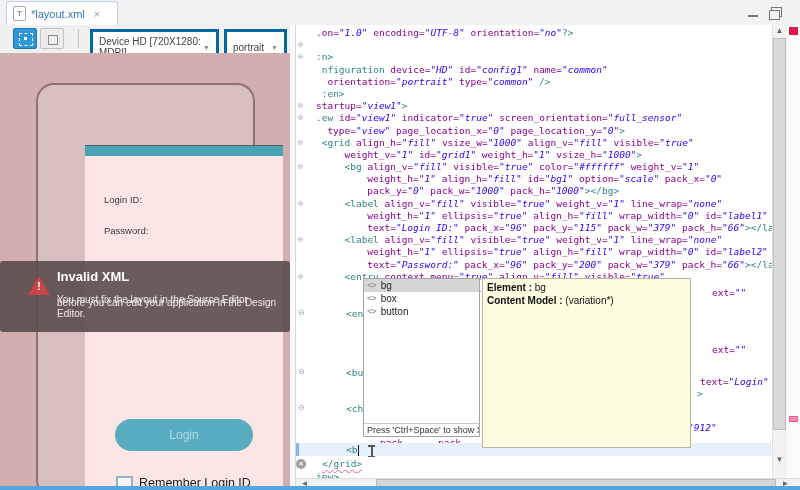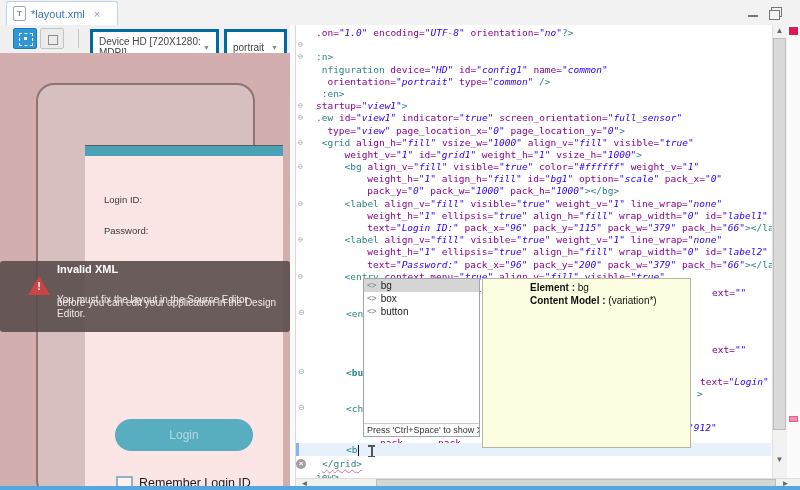--- a/index.html
+++ b/index.html
@@ -49,21 +49,21 @@
             font-size:12px;color:#b3d9e2;}
   #cbx{position:absolute;left:31px;top:331px;width:13px;height:13px;background:#fdf2f2;
        border:2px solid #8fb3cb;box-sizing:content-box;}
   #cbxlbl{position:absolute;left:54px;top:331px;font-size:12.5px;color:#1c1c1c;}
   
   #overlay{position:absolute;left:0;top:208px;width:290px;height:71px;background:rgba(90,77,75,0.9);
            border-radius:3px;}
   #warn{position:absolute;left:28px;top:15px;width:22px;height:19px;background:#c94444;
         clip-path:polygon(50% 0,100% 100%,0 100%);}
   #warn span{position:absolute;left:0;top:4px;width:22px;text-align:center;font-size:11px;color:#fff;font-weight:bold;}
-  #ov-title{position:absolute;left:57px;top:2px;font-size:11px;font-weight:bold;color:#fff;}
+  #ov-title{position:absolute;left:57px;top:8px;font-size:13px;font-weight:bold;color:#fff;}
   .ov-line{position:absolute;left:57px;font-size:10px;color:#f2e9e9;}
   #ov-l1{top:24px;margin-top:9px;} #ov-l2{top:36px;}
   
   #sash{position:absolute;left:290px;top:25px;width:6px;height:461px;background:#fafafa;border-right:1px solid #d8d8d8;box-sizing:border-box;}
   
   #right{position:absolute;left:296px;top:25px;width:504px;height:461px;background:#fff;overflow:hidden;}
   #code{position:absolute;left:0;top:2px;width:478px;}
   .code-line{position:relative;height:12.2px;line-height:12.2px;white-space:pre;
              font-family:"DejaVu Sans Mono",monospace;font-size:9.5px;color:#333;padding-left:20px;}
   .fold{position:absolute;left:2px;top:0;font-size:8px;color:#8fa3b0;line-height:12.2px;}
@@ -86,21 +86,21 @@
          border:1px solid #9fa6ad;box-sizing:border-box;z-index:5;}
   .pitem{height:13px;line-height:13px;font-size:10px;color:#222;display:flex;align-items:center;gap:4px;padding:0 3px;}
   .pitem.sel{background:#d6d6d6;}
   .pitem .ticon{font-family:"DejaVu Sans Mono",monospace;font-size:8px;color:#7c8a96;}
   #pfooter{position:absolute;left:0;bottom:0;width:100%;height:13px;border-top:1px solid #c9c9c9;
            background:#fff;font-size:9px;color:#333;line-height:13px;padding:0 3px;box-sizing:border-box;
            white-space:nowrap;overflow:hidden;}
   #tooltip{position:absolute;left:186px;top:253px;width:209px;height:170px;background:#fdfde1;
            border:1px solid #b6b6a0;box-sizing:border-box;z-index:5;padding:2px 4px;font-size:10px;color:#111;}
   #tooltip .b{font-weight:bold;}
-  #tooltip div{line-height:13px;margin-left:43px;}
+  #tooltip div{line-height:13px;}
   
   #vtrack{position:absolute;left:476px;top:0;width:15px;height:453px;background:#f2f2f2;border-left:1px solid #e0e0e0;}
   #vthumb{position:absolute;left:477px;top:13px;width:13px;height:392px;background:#dadada;border:1px solid #bdbdbd;box-sizing:border-box;}
   .sarrow{position:absolute;font-size:8px;color:#666;width:15px;text-align:center;}
   #v-up{left:476px;top:1px;} #v-down{left:476px;top:430px;}
   #ruler{position:absolute;left:491px;top:0;width:13px;height:453px;background:#fbfbfb;}
   #mark-red{position:absolute;left:493px;top:2px;width:9px;height:8px;background:#e01950;}
   #mark-pink{position:absolute;left:493px;top:391px;width:9px;height:6px;background:#f48fb1;border:1px solid #e85c8f;box-sizing:border-box;}
   #htrack{position:absolute;left:0px;top:453px;width:504px;height:11px;background:#f0f0f0;border-top:1px solid #ddd;}
   #hthumb{position:absolute;left:80px;top:454px;width:400px;height:9px;background:#d6d6d6;border:1px solid #bdbdbd;box-sizing:border-box;}
@@ -192,21 +192,21 @@
         <div class="code-line"><span style="margin-left:51.300000000000004px"><span class="tk-a">weight_h=</span><span class="tk-v">"1"</span> <span class="tk-a">ellipsis=</span><span class="tk-v">"true"</span> <span class="tk-a">align_h=</span><span class="tk-v">"fill"</span> <span class="tk-a">wrap_width=</span><span class="tk-v">"0"</span> <span class="tk-a">id=</span><span class="tk-v">"label2"</span></span></div>
         <div class="code-line"><span style="margin-left:51.300000000000004px"><span class="tk-a">text=</span><span class="tk-v">"Password:"</span> <span class="tk-a">pack_x=</span><span class="tk-v">"96"</span> <span class="tk-a">pack_y=</span><span class="tk-v">"200"</span> <span class="tk-a">pack_w=</span><span class="tk-v">"379"</span> <span class="tk-a">pack_h=</span><span class="tk-v">"66"</span><span class="tk-t">&gt;</span><span class="tk-t">&lt;</span><span class="tk-t">/</span><span class="tk-t">label</span><span class="tk-t">&gt;</span></span></div>
         <div class="code-line"><span class="fold">⊖</span><span style="margin-left:28.5px"><span class="tk-t">&lt;</span><span class="tk-t">entry</span> <span class="tk-a">context_menu=</span><span class="tk-v">"true"</span> <span class="tk-a">align_v=</span><span class="tk-v">"fill"</span> <span class="tk-a">visible=</span><span class="tk-v">"true"</span></span></div>
         <div class="code-line"><span style="margin-left:51.300000000000004px"><span class="tk-a">weight_v=</span><span class="tk-v">"1"</span> <span class="tk-a">editable=</span><span class="tk-v">"true"</span> <span class="tk-a">scroll=</span><span class="tk-v">"false"</span> <span class="tk-a">weight_h=</span><span class="tk-v">"1"</span></span></div>
       </div>
     <div id="frags">
         <div class="frag" style="left: 50px; top: 283px;"><span class="tk-t">&lt;</span><span class="tk-t">en</span></div>
         <div class="fold" style="position: absolute; left: 2px; top: 282px;">⊖</div>
         <div class="frag" style="left: 416px; top: 262px;"><span class="tk-a">ext=</span><span class="tk-v">""</span></div>
         <div class="frag" style="left: 416px; top: 319px;"><span class="tk-a">ext=</span><span class="tk-v">""</span></div>
-        <div class="frag" style="left: 50px; top: 342px; font-weight: bold;"><span class="tk-t">&lt;</span><span class="tk-t">bu</span></div>
+        <div class="frag" style="left: 50px; top: 342px;"><span class="tk-t">&lt;</span><span class="tk-t">bu</span></div>
         <div class="fold" style="position: absolute; left: 2px; top: 341px;">⊖</div>
         <div class="frag" style="left: 404px; top: 351px;"><span class="tk-a">text=</span><span class="tk-v">"Login"</span></div>
         <div class="frag" style="left: 401px; top: 363px;"><span class="tk-t">&gt;</span></div>
         <div class="frag" style="left: 50px; top: 378px;"><span class="tk-t">&lt;</span><span class="tk-t">ch</span></div>
         <div class="fold" style="position: absolute; left: 2px; top: 377px;">⊖</div>
         <div class="frag" style="left: 392px; top: 397px;"><span class="tk-v">"912"</span></div>
         <div class="frag squig" style="left: 84px; top: 412px;"><span class="tk-a">pack_</span></div>
         <div class="frag squig" style="left: 142px; top: 412px;"><span class="tk-a">pack_</span></div>
       </div>
 

